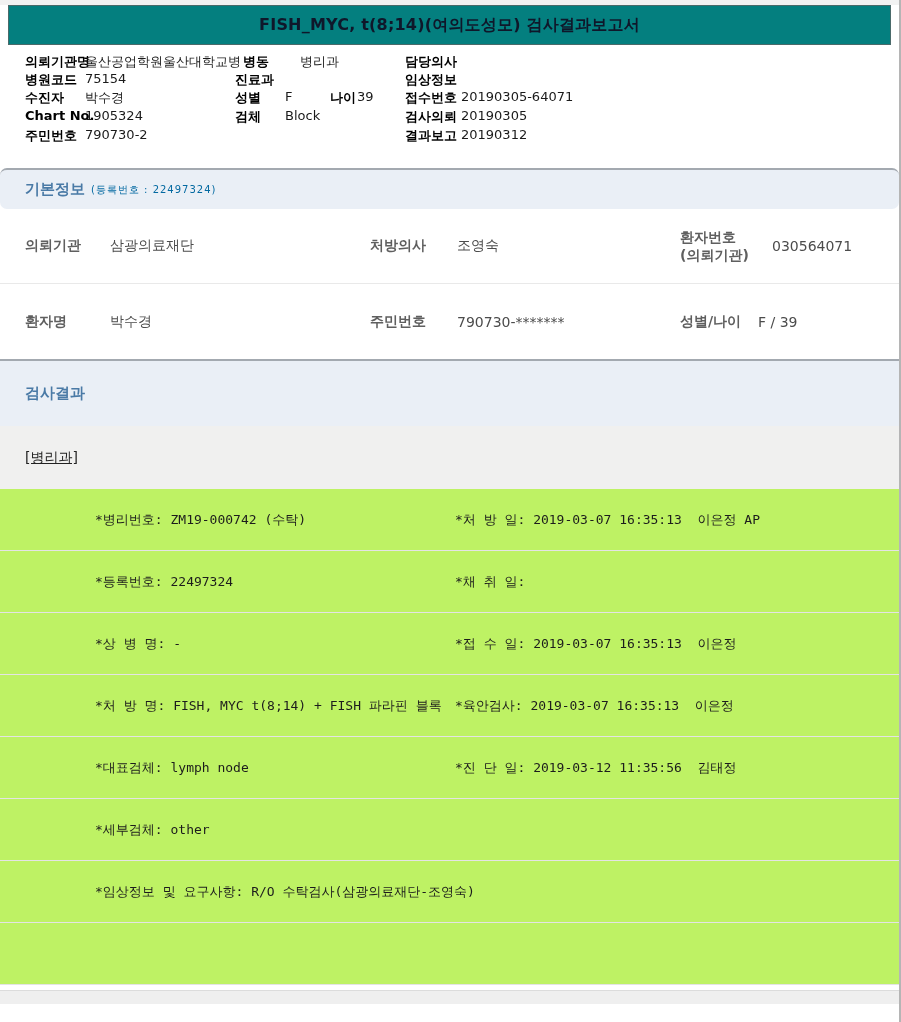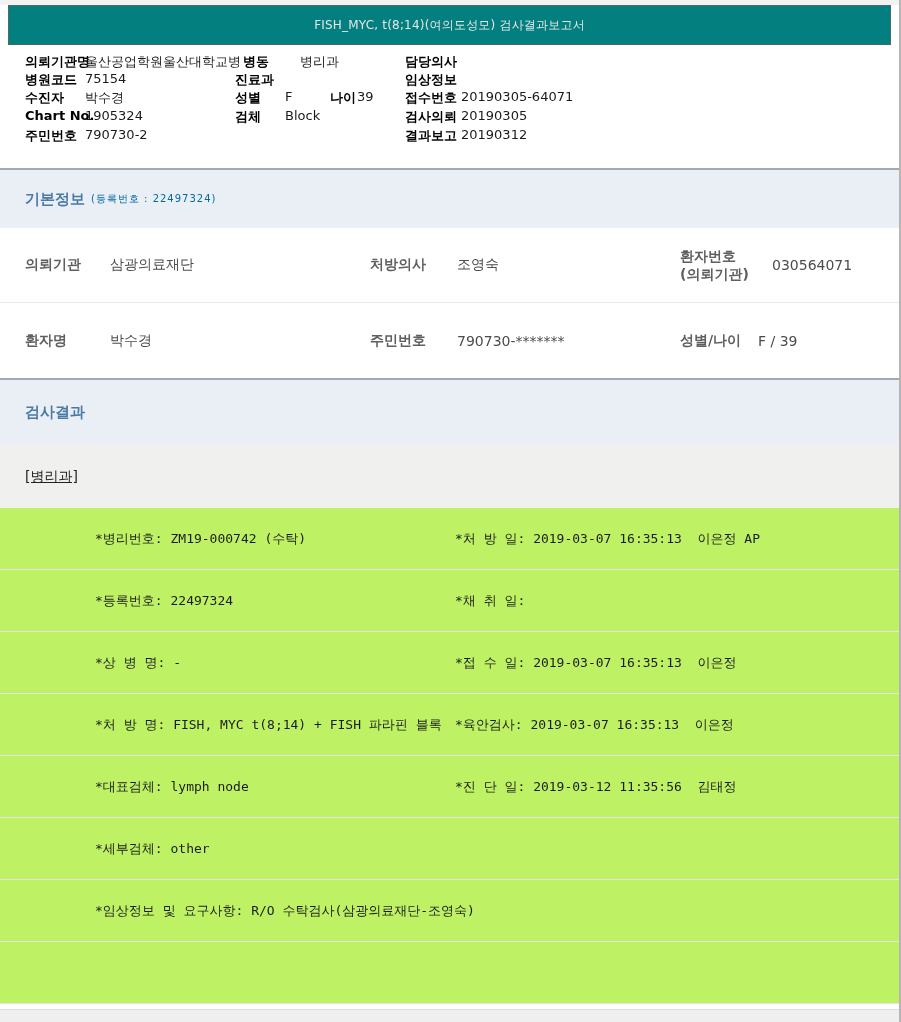--- a/index.html
+++ b/index.html
@@ -13,40 +13,40 @@
     border-right:2px solid #b5b5b5;
   }
   
   .top-strip { height:5px; background:#f2f2f2; }
   
   .title-bar {
     margin:0 8px; height:40px; background:#047f7f; border:1px solid #4a6a6a;
     display:flex; align-items:center; justify-content:center;
   }
   .title-bar .title-text {
-    color:#e5e5e5; font-weight:normal; font-size:12px; letter-spacing:0.2px; white-space:nowrap;
+    color:#0f172a; font-weight:bold; font-size:16px; letter-spacing:0.2px; white-space:nowrap;
   }
   
   .patient-header { position:relative; height:123px; background:#fff; }
   .ph-row { position:absolute; left:0; right:0; height:16px; font-size:13px;padding-left:18px; }
   .ph-row span { position:absolute; top:0; white-space:nowrap; }
   .ph-r1 { top:8px; } .ph-r2 { top:26px; } .ph-r3 { top:44px; } .ph-r4 { top:63px; } .ph-r5 { top:82px; }
   .ph-label { font-weight:bold; color:#000; }
   .ph-value { color:#1a1a1a; }
   .x-l1 { left:25px; } .x-v1 { left:85px; }
   .x-l2 { left:235px; } .x-v2 { left:285px; }
   .x-l2r1 { left:243px; } .x-v2r1 { left:300px; }
   .x-agel { left:330px; } .x-agev { left:357px; }
   .x-l3 { left:405px; } .x-v3 { left:461px; }
   
   .section-bar {
     border-top:2px solid #a3a9b0; background:#eaeff6;
     display:flex; align-items:center; padding-left:25px;
   }
-  .section-basic { height:60px; }
+  .section-basic { height:41px;border-radius:7px; }
   .section-results { height:67px; }
   .section-title { color:#4a7aa6; font-weight:bold; font-size:15px; }
   .section-subtitle { color:#0369a1; font-size:10px; margin-left:6px; letter-spacing:1px; }
   
   .info-table { background:#fff; }
   .it-row { position:relative; height:75px; border-bottom:1px solid #e9e9e9; }
   .it-row:last-child { border-bottom:none; }
   .it-row span, .it-row .it-stack { position:absolute; top:50%; transform:translateY(-50%); white-space:nowrap; }
   .it-label { font-weight:bold; font-size:14px; color:#5f5f5f; }
   .it-value { font-size:14px; color:#4c4c4c; }

